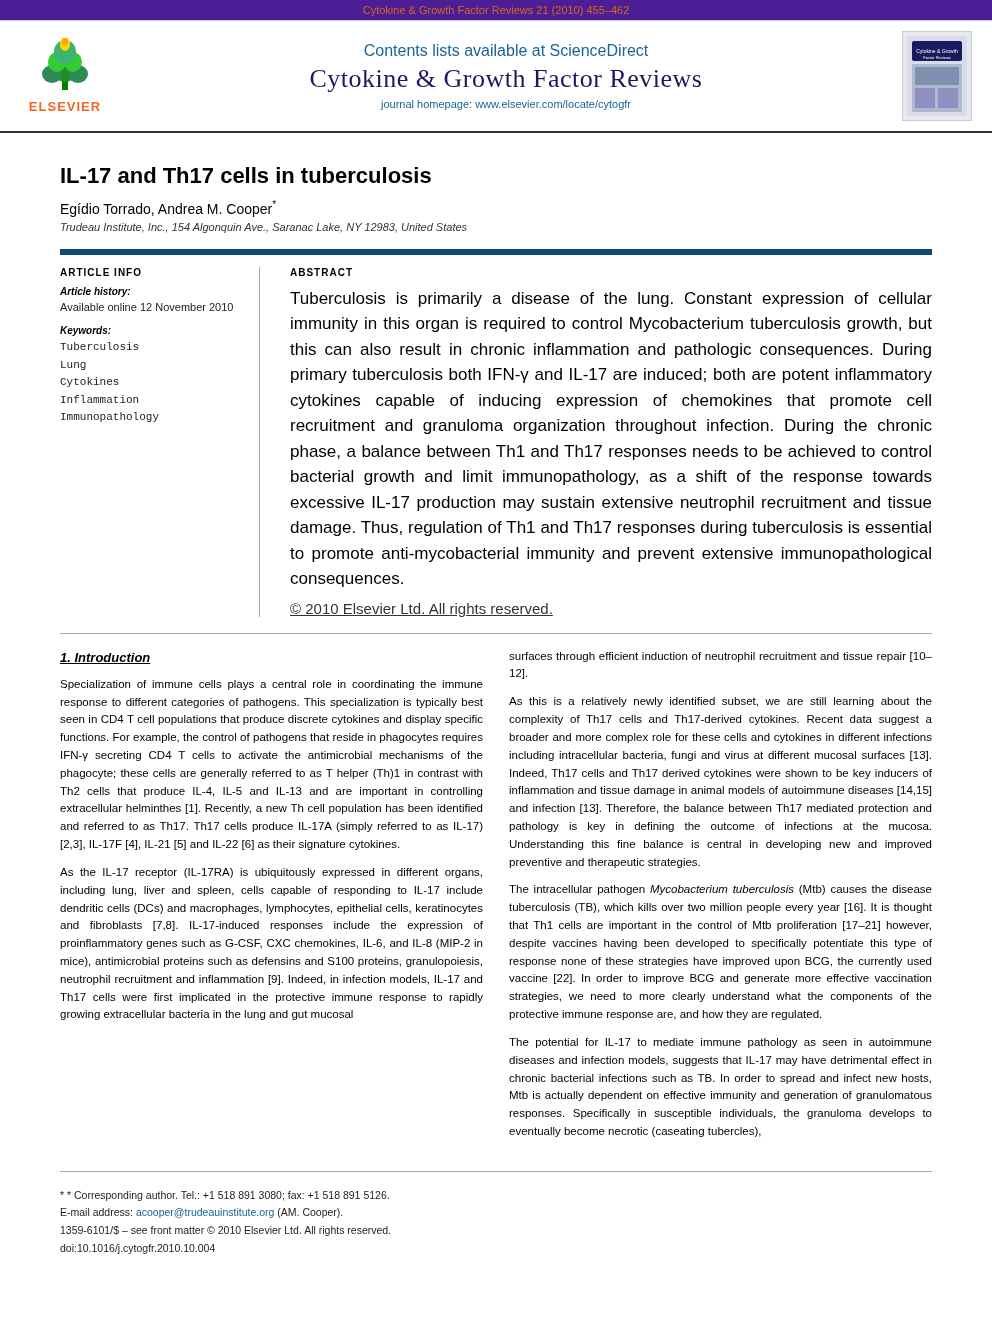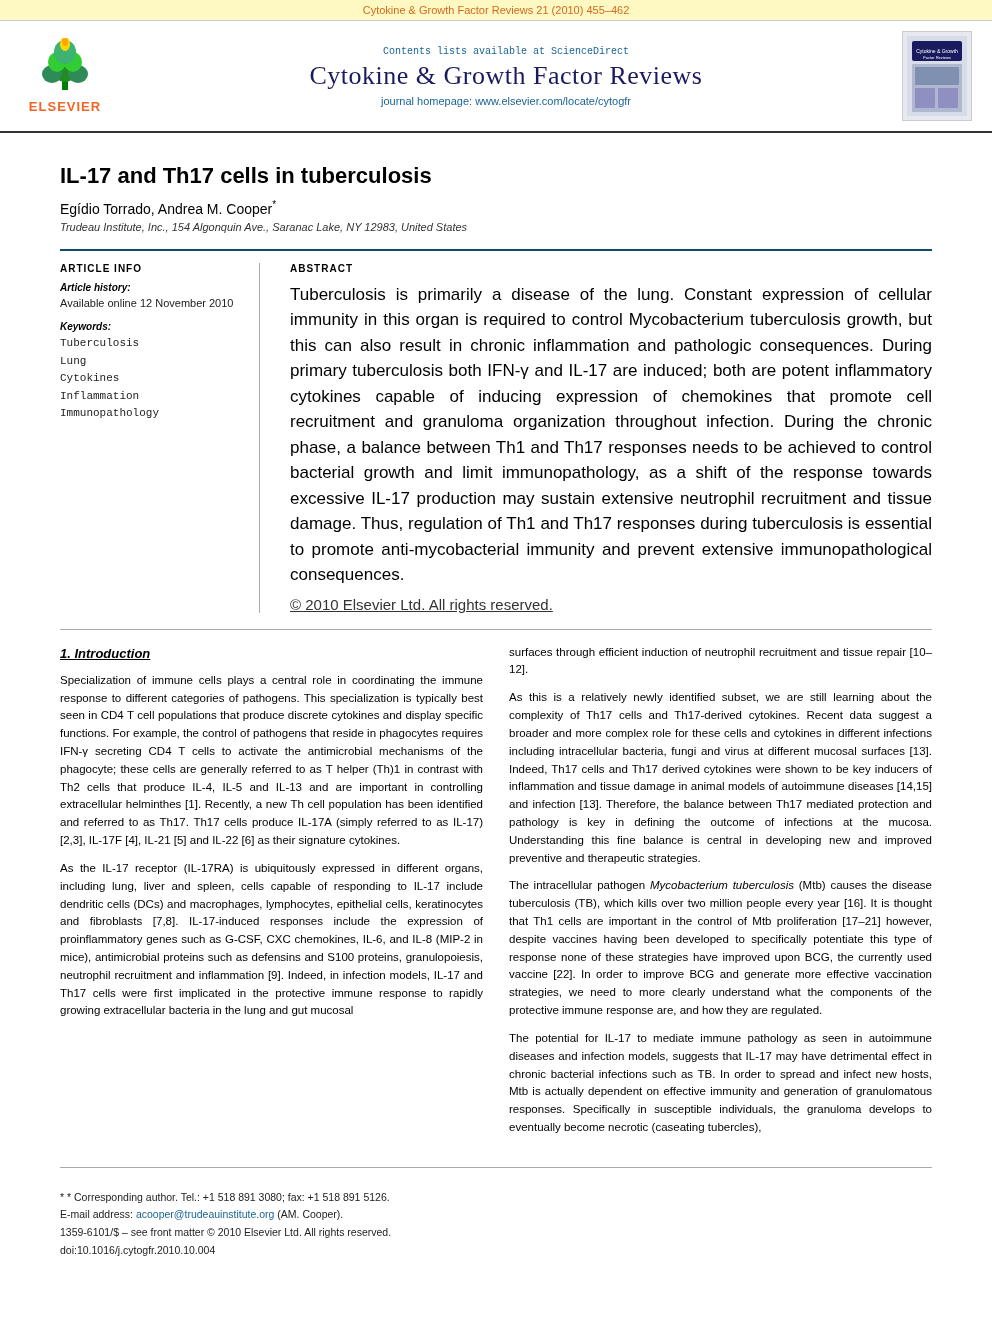--- a/index.html
+++ b/index.html
@@ -7,21 +7,21 @@
       background: #fff;
       font-family: 'Times New Roman', Times, serif;
       font-size: 13px;
       color: #000;
       width: 992px;
       min-height: 1323px;
     }
 
     
     .top-bar {
-      background: #fef9c3;
+      background: #4c1d95;
       text-align: center;
       font-size: 11px;
       color: #d2691e;
       border-bottom: 1px solid #ccc;
       padding: 4px 0;
       font-family: Arial, sans-serif;
     }
 
     
     .journal-header {
@@ -31,23 +31,23 @@
       padding: 10px 20px;
       background: #fff;
     }
 
     .journal-header .header-center {
       flex: 1;
       text-align: center;
     }
 
     .journal-header .header-center .contents-line {
-      font-size: 10px;
+      font-size: 16px;
       color: #666;
-      font-family: Liberation Mono, monospace;
+      font-family: Liberation Sans, sans-serif;
       margin-bottom: 4px;
     }
 
     .journal-header .header-center .contents-line span {
       color: #1a6496;
     }
 
     .journal-header .header-center .journal-title {
       font-size: 26px;
       font-weight: normal;
@@ -114,21 +114,21 @@
       font-style: italic;
       color: #333;
       margin-bottom: 16px;
       font-family: Arial, sans-serif;
     }
 
     
     .two-col {
       display: flex;
       gap: 30px;
-      border-top: 2px solid #0c4a6e;
+      border-top: 6px solid #0c4a6e;
       padding-top: 12px;
       margin-bottom: 16px;
     }
 
     .article-info {
       width: 200px;
       flex-shrink: 0;
       border-right: 1px solid #aaa;
       padding-right: 16px;
       font-size: 11px;
@@ -237,21 +237,21 @@
     .body-col p {
       margin-bottom: 10px;
       font-size: 11.5px;
       line-height: 1.55;
     }
 
     
     .footer-notes {
       border-top: 1px solid #aaa;
       margin-top: 20px;
-      padding-top: 22px;
+      padding-top: 16px;
       font-size: 10.5px;
       font-family: Arial, sans-serif;
       color: #222;
     }
 
     .footer-notes p {
       margin-bottom: 3px;
       line-height: 1.4;
     }
 

